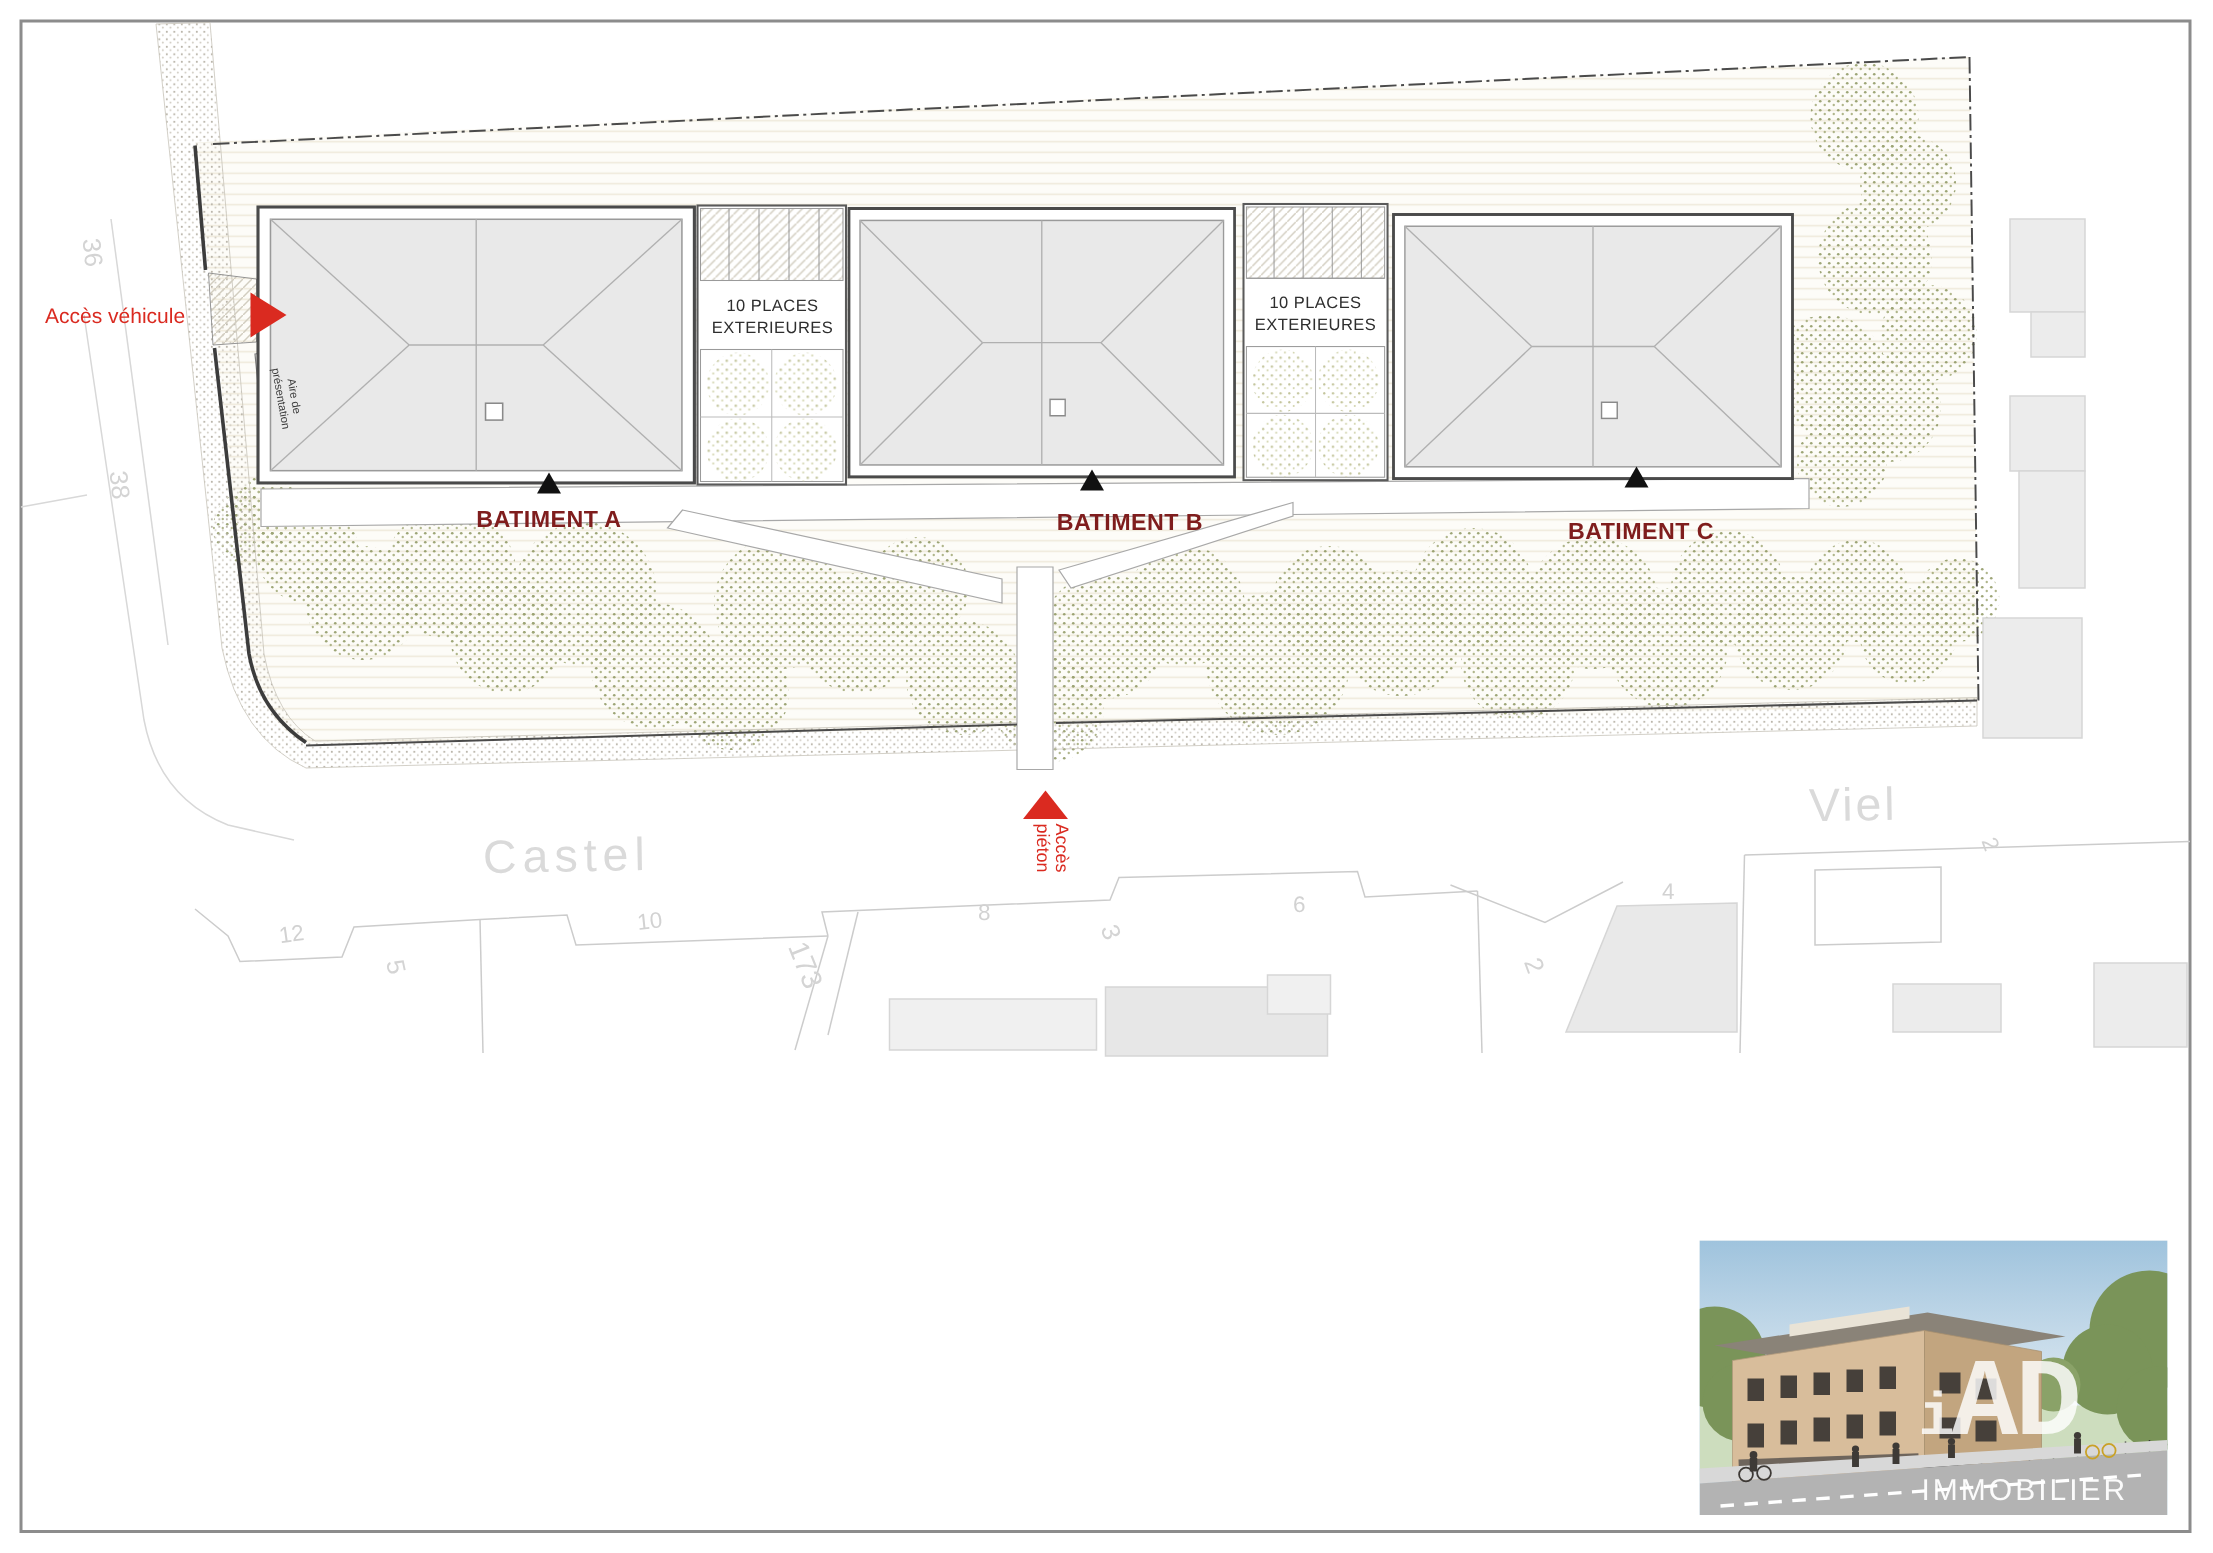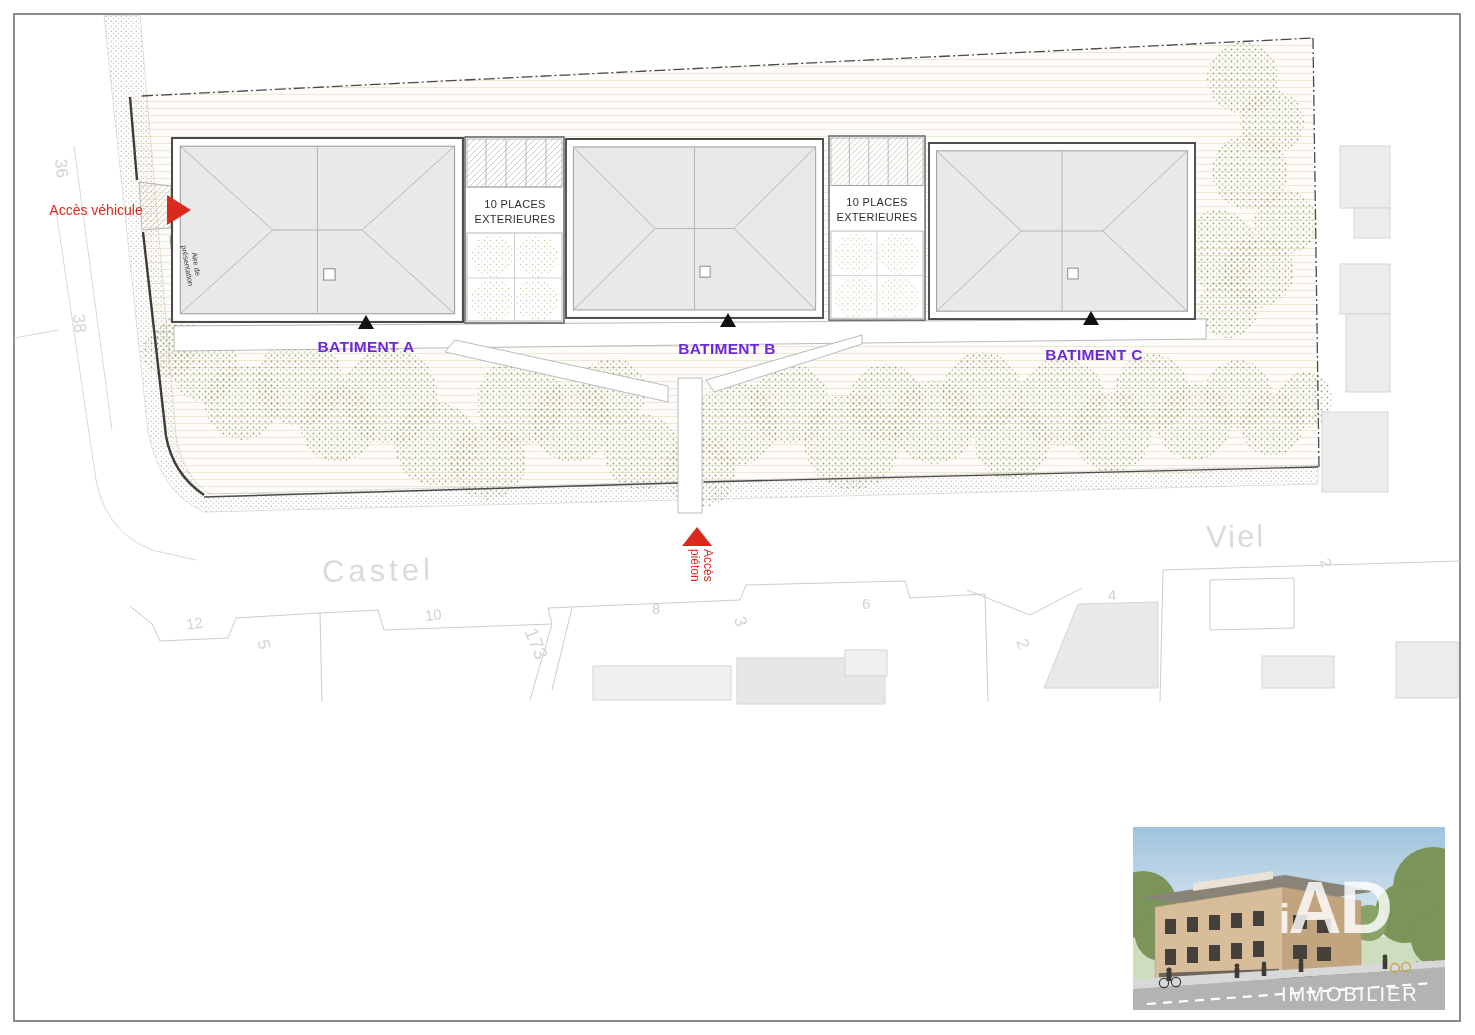--- a/index.html
+++ b/index.html
@@ -1,33 +1,33 @@
 <!DOCTYPE html>
 <html><head>
 <meta charset="utf-8">
 <style>
   html,body{margin:0;padding:0;background:#ffffff;}
   .page{position:relative;width:1475px;height:1035px;background:#ffffff;overflow:hidden;
         font-family:"Liberation Sans","DejaVu Sans",sans-serif;}
   svg{position:absolute;left:0;top:0;}
   .lbl{position:absolute;white-space:nowrap;}
   .lbl-red{color:#da2a20;font-size:14px;}
-  .lbl-bldg{font-weight:bold;font-size:15.5px;color:#6d28d9;width:150px;text-align:center;letter-spacing:.3px;}
+  .lbl-bldg{font-weight:bold;font-size:15.5px;color:#7f1d1d;width:150px;text-align:center;letter-spacing:.3px;}
   .lbl-park{font-size:11px;color:#2e2e2e;width:98px;text-align:center;line-height:15px;letter-spacing:.3px;}
   .lbl-street{font-size:31px;color:#dadada;letter-spacing:4px;}
   .lbl-parcel{font-size:15px;color:#d2d2d2;}
   .lbl-parcel-big{font-size:17px;color:#d4d4d4;}
   .rot{transform-origin:0 0;display:inline-block;}
   .lbl-aire{font-size:7.5px;line-height:9px;color:#3a3a3a;text-align:center;}
   .lbl-pieton{font-size:12px;line-height:13px;color:#da2a20;}
   
   .photo{position:absolute;left:1133px;top:827px;width:312px;height:183px;overflow:hidden;background:#cfe0ea;}
   .photo svg{position:absolute;left:0;top:0;}
-  .wm-logo{position:absolute;left:146px;top:44px;color:rgba(255,255,255,.82);font-weight:bold;
-           font-size:74px;line-height:74px;letter-spacing:-2px;}
+  .wm-logo{position:absolute;left:146px;top:73px;color:rgba(255,255,255,.82);font-weight:bold;
+           font-size:74px;line-height:74px;letter-spacing:-2px;font-family:Liberation Mono, monospace;}
   .wm-logo .small-i{font-size:40px;}
   .wm-word{position:absolute;left:148px;top:156px;color:rgba(255,255,255,.95);font-weight:normal;
            font-size:20px;letter-spacing:2px;}
 </style>
 </head>
 <body>
 
 <div class="page">
 
 <svg width="1475" height="1035" viewBox="0 0 1475 1035">
@@ -197,31 +197,31 @@
     <path d="M985,594 L988,702"></path>
     <path d="M552,624 L530,700"></path>
     <path d="M572,608 L552,690"></path>
     <path d="M967,590 L1030,615 L1082,588"></path>
     <path d="M1163,570 L1460,561"></path>
     <path d="M1163,570 L1160,702"></path>
     <path d="M1210,580 L1294,578 L1294,628 L1210,630 Z"></path>
   </g>
 </svg>
 
-<div class="lbl lbl-red" style="left:30px;top:202px;width:132px;text-align:center;">Accès véhicule</div>
+<div class="lbl lbl-red" style="left:30px;top:202px;width:132px;text-align:left;">Accès véhicule</div>
 
 <div class="lbl" style="left:197px;top:243px;">
   <span class="rot lbl-aire" style="transform:rotate(80deg);">
     <span>Aire de</span><br>
     <span>présentation</span>
   </span>
 </div>
 
 <div class="lbl lbl-bldg" style="left:291px;top:338px;">BATIMENT A</div>
-<div class="lbl lbl-bldg" style="left:652px;top:340px;">BATIMENT B</div>
+<div class="lbl lbl-bldg" style="left:652px;top:340px;text-align:right;">BATIMENT B</div>
 <div class="lbl lbl-bldg" style="left:1019px;top:346px;">BATIMENT C</div>
 
 <div class="lbl lbl-park" style="left:466px;top:197px;">
   <span>10 PLACES</span><br>
   <span>EXTERIEURES</span>
 </div>
 <div class="lbl lbl-park" style="left:828px;top:195px;">
   <span>10 PLACES</span><br>
   <span>EXTERIEURES</span>
 </div>

